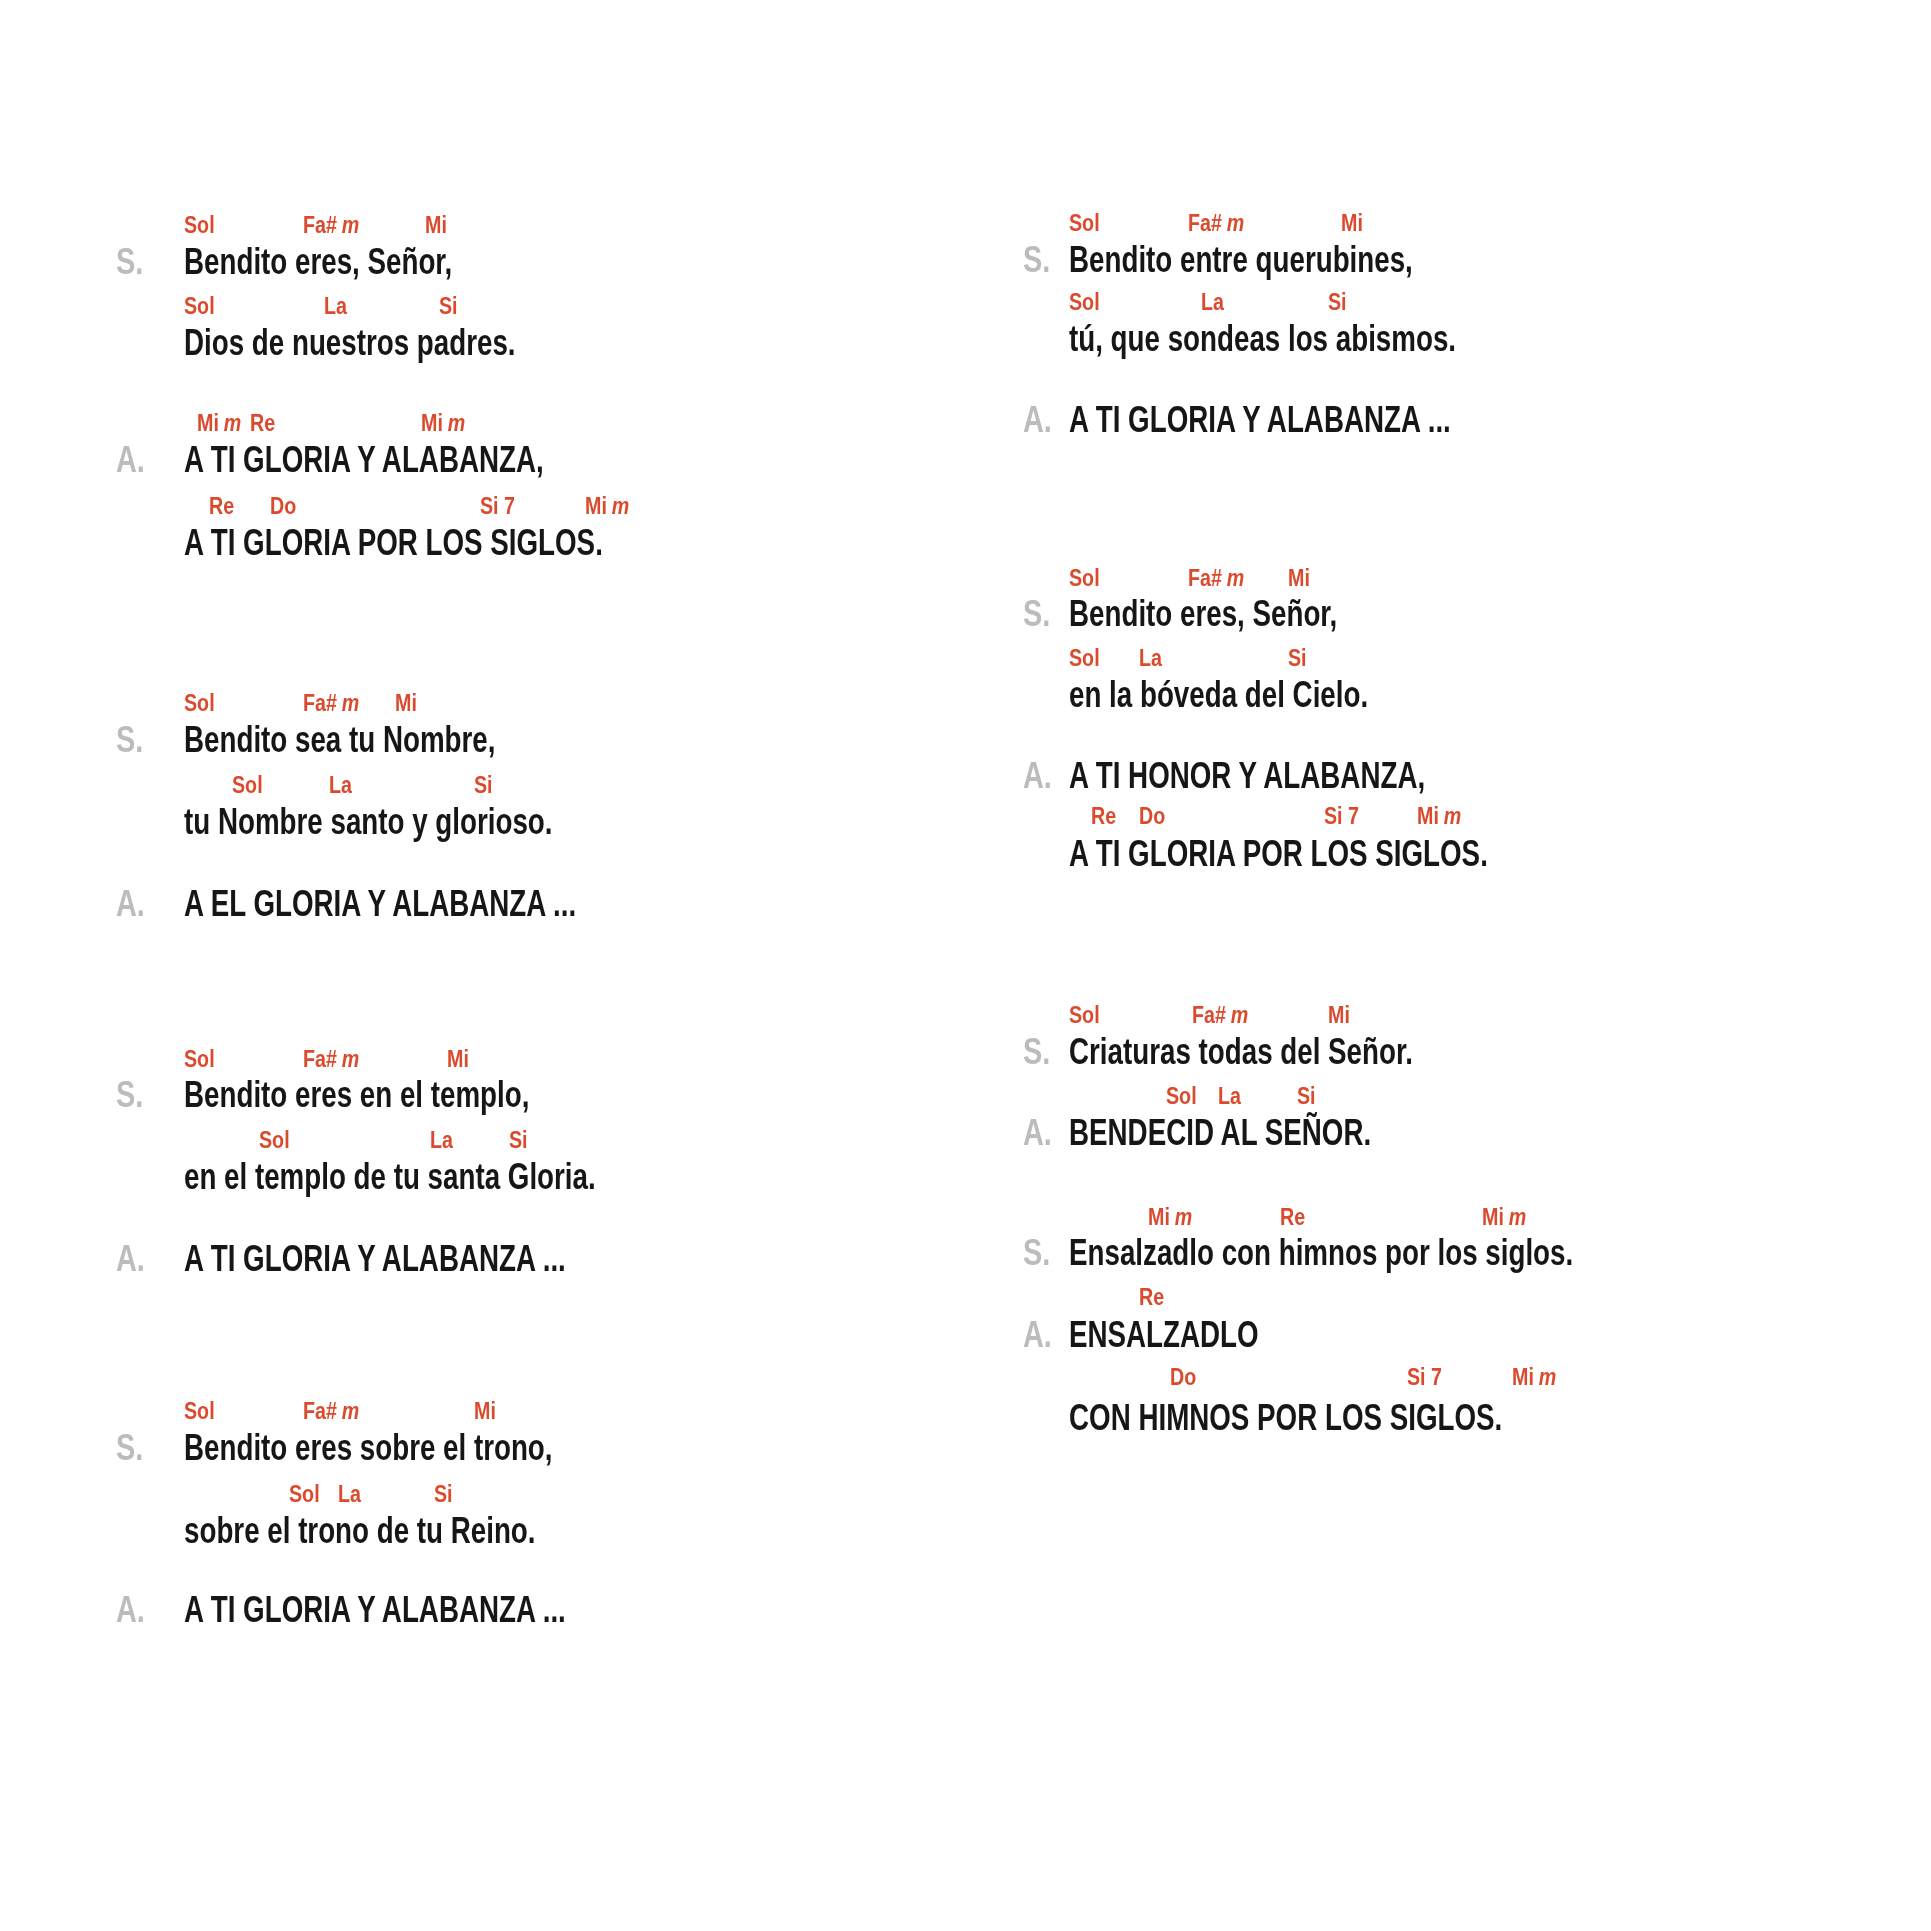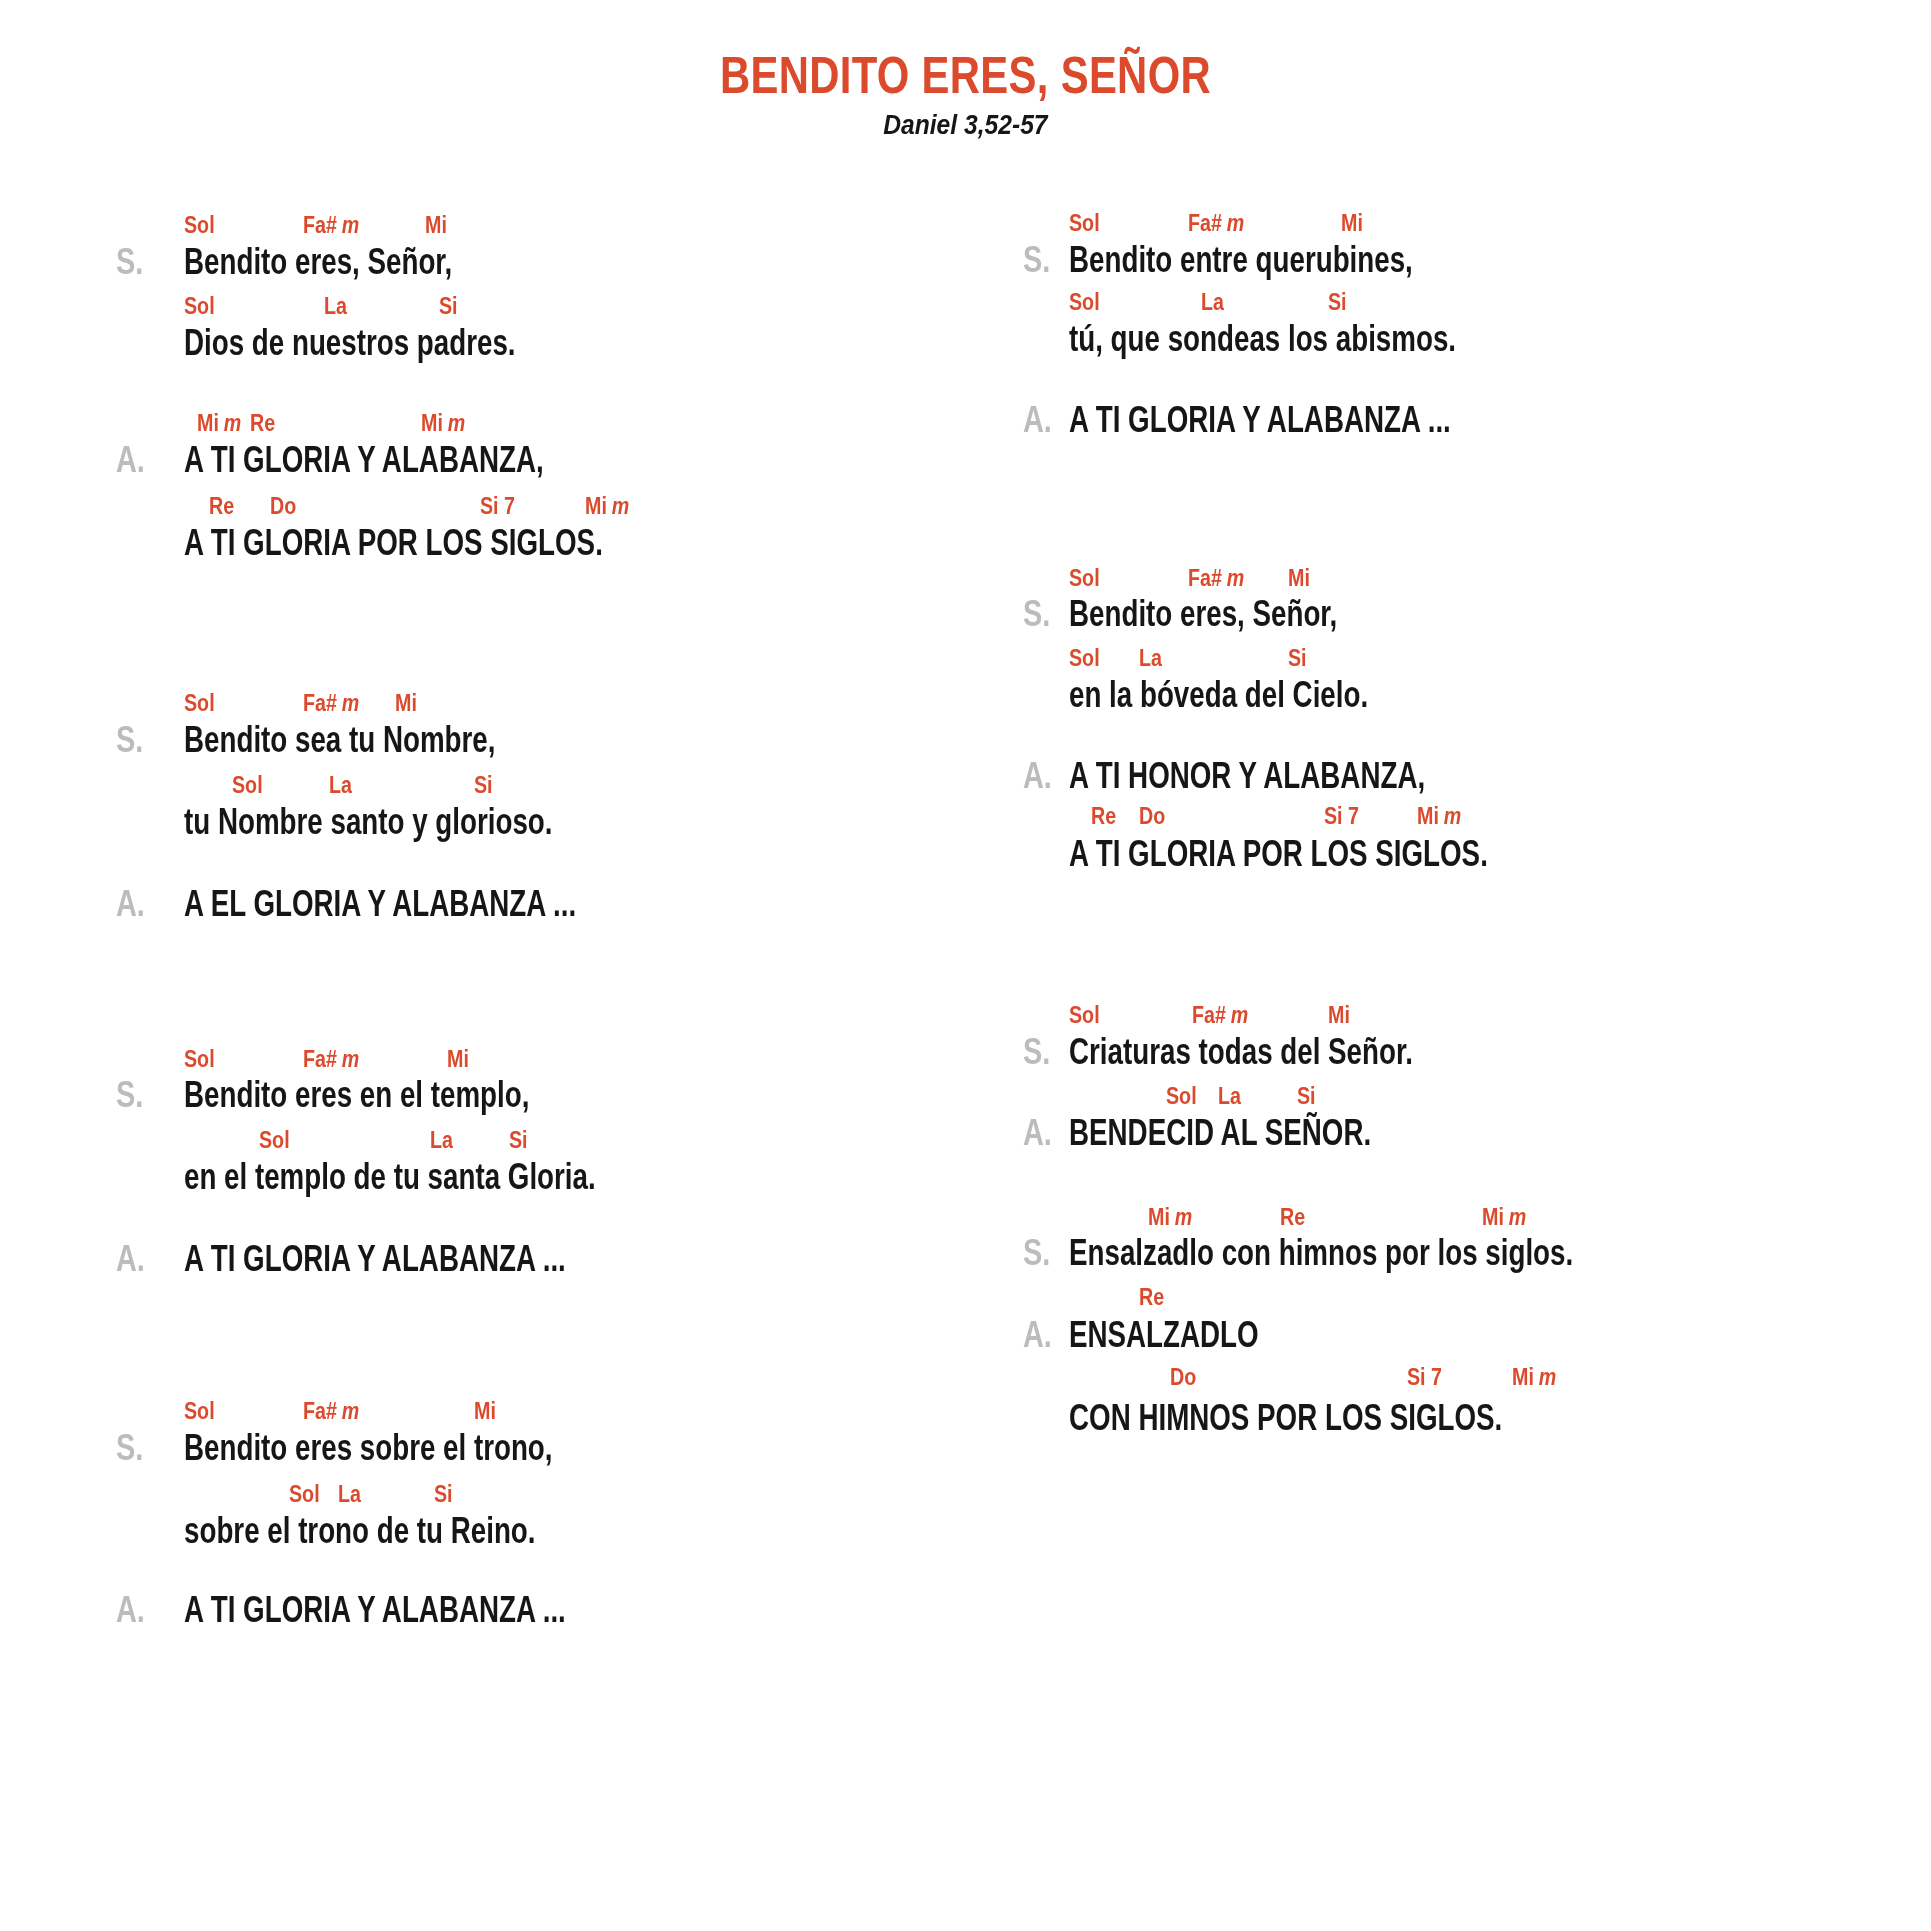--- a/index.html
+++ b/index.html
@@ -30,26 +30,20 @@
   .chord {
     position:absolute; top:0; font-size:24.6px; color:var(--accent,#DB4A2C);
     transform:scaleX(0.80); transform-origin:0 0; white-space:nowrap; display:inline-block;
   }
   .chord .min { font-style:italic; margin-left:6.1px; }
 </style>
 </head>
 <body>
 
 <div class="page" style="--accent: #DB4A2C; --label: #BCBCBC;">
-  <div class="title-wrap">
-    <span class="tx">BENDITO ERES, SEÑOR</span>
-  </div>
-  <div class="subtitle-wrap">
-    <span class="tx">Daniel 3,52-57</span>
-  </div>
   <div id="song">
       <div class="speaker" style="left: 116px; top: 241px;">S.</div>
       <div class="chord-row" style="left: 184px; top: 211px;">
         <span class="chord" style="left: 0px;"><span>Sol</span></span>
         <span class="chord" style="left: 119px;"><span>Fa#</span><span class="min">m</span></span>
         <span class="chord" style="left: 241px;"><span>Mi</span></span>
       </div>
       <div class="lyric" style="left: 184px; top: 241px;">Bendito eres, Señor,</div>
       <div class="chord-row" style="left: 184px; top: 292px;">
         <span class="chord" style="left: 0px;"><span>Sol</span></span>

